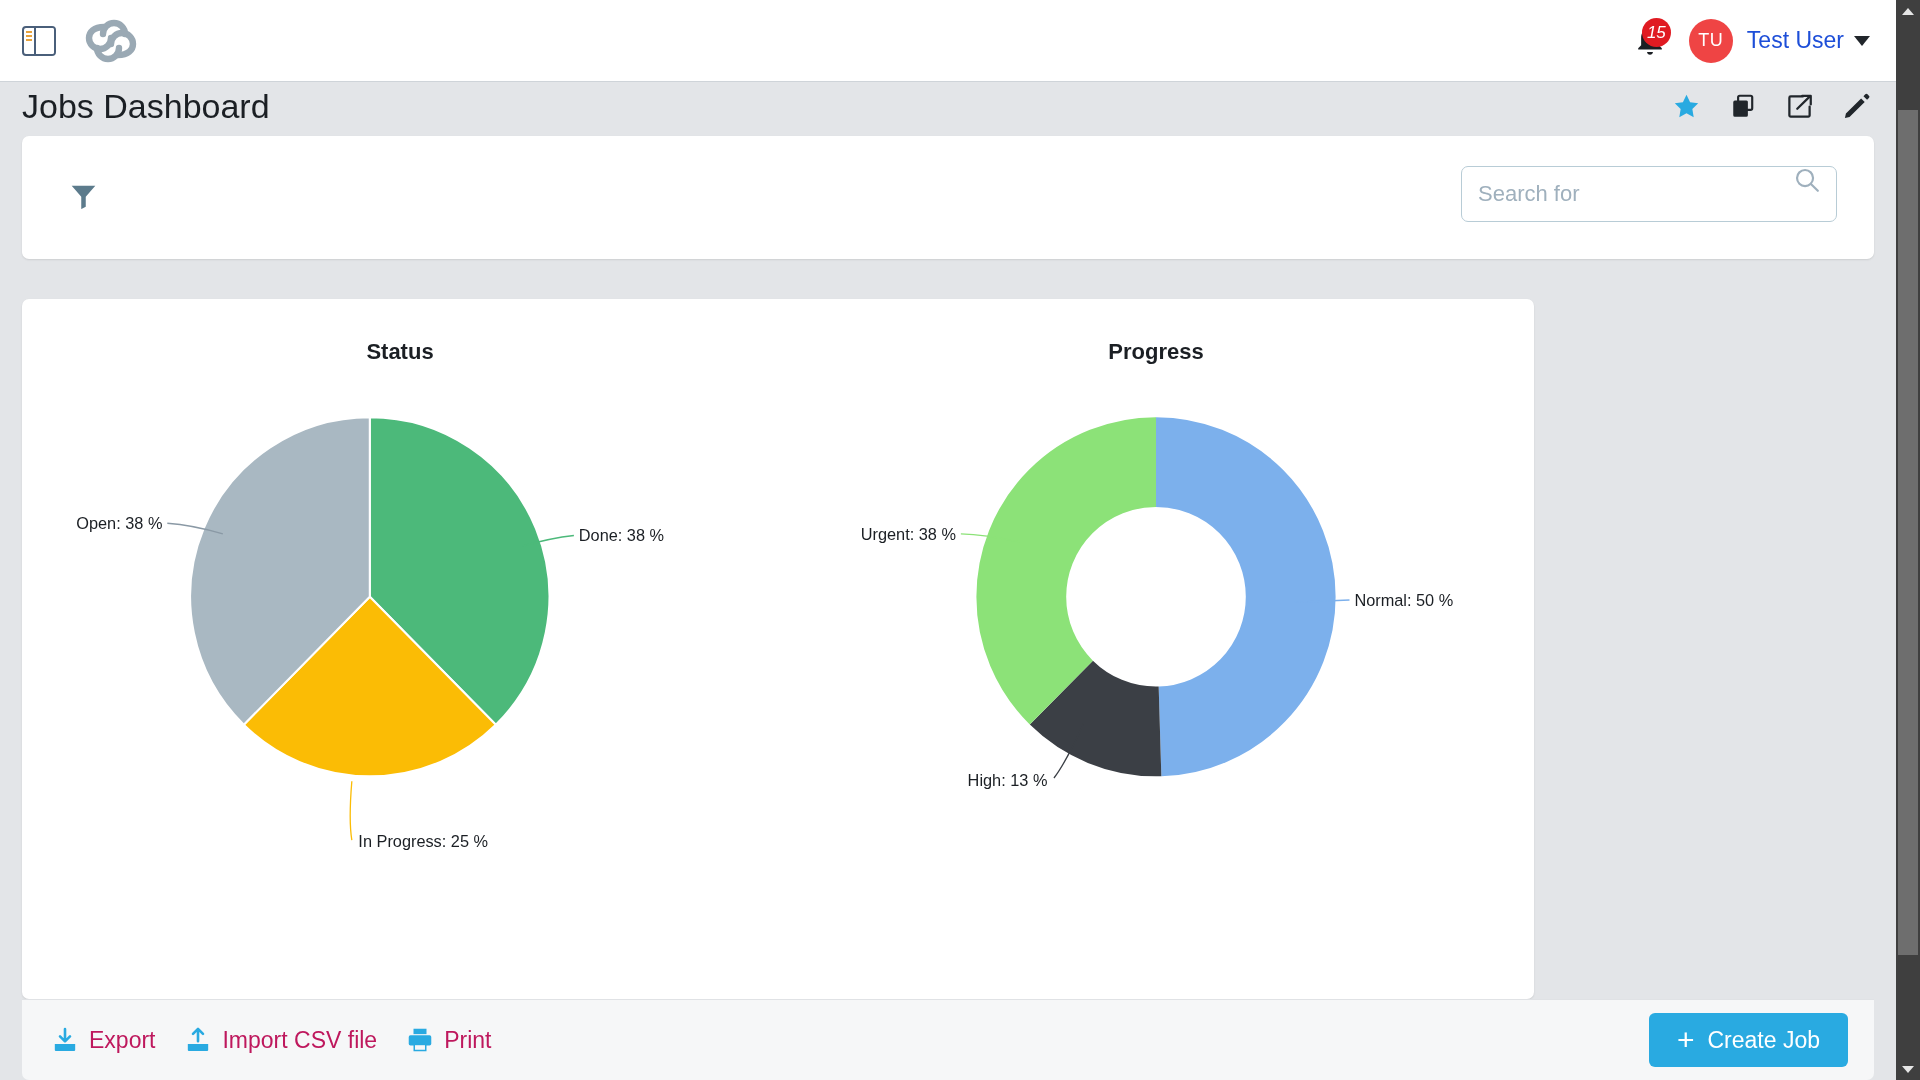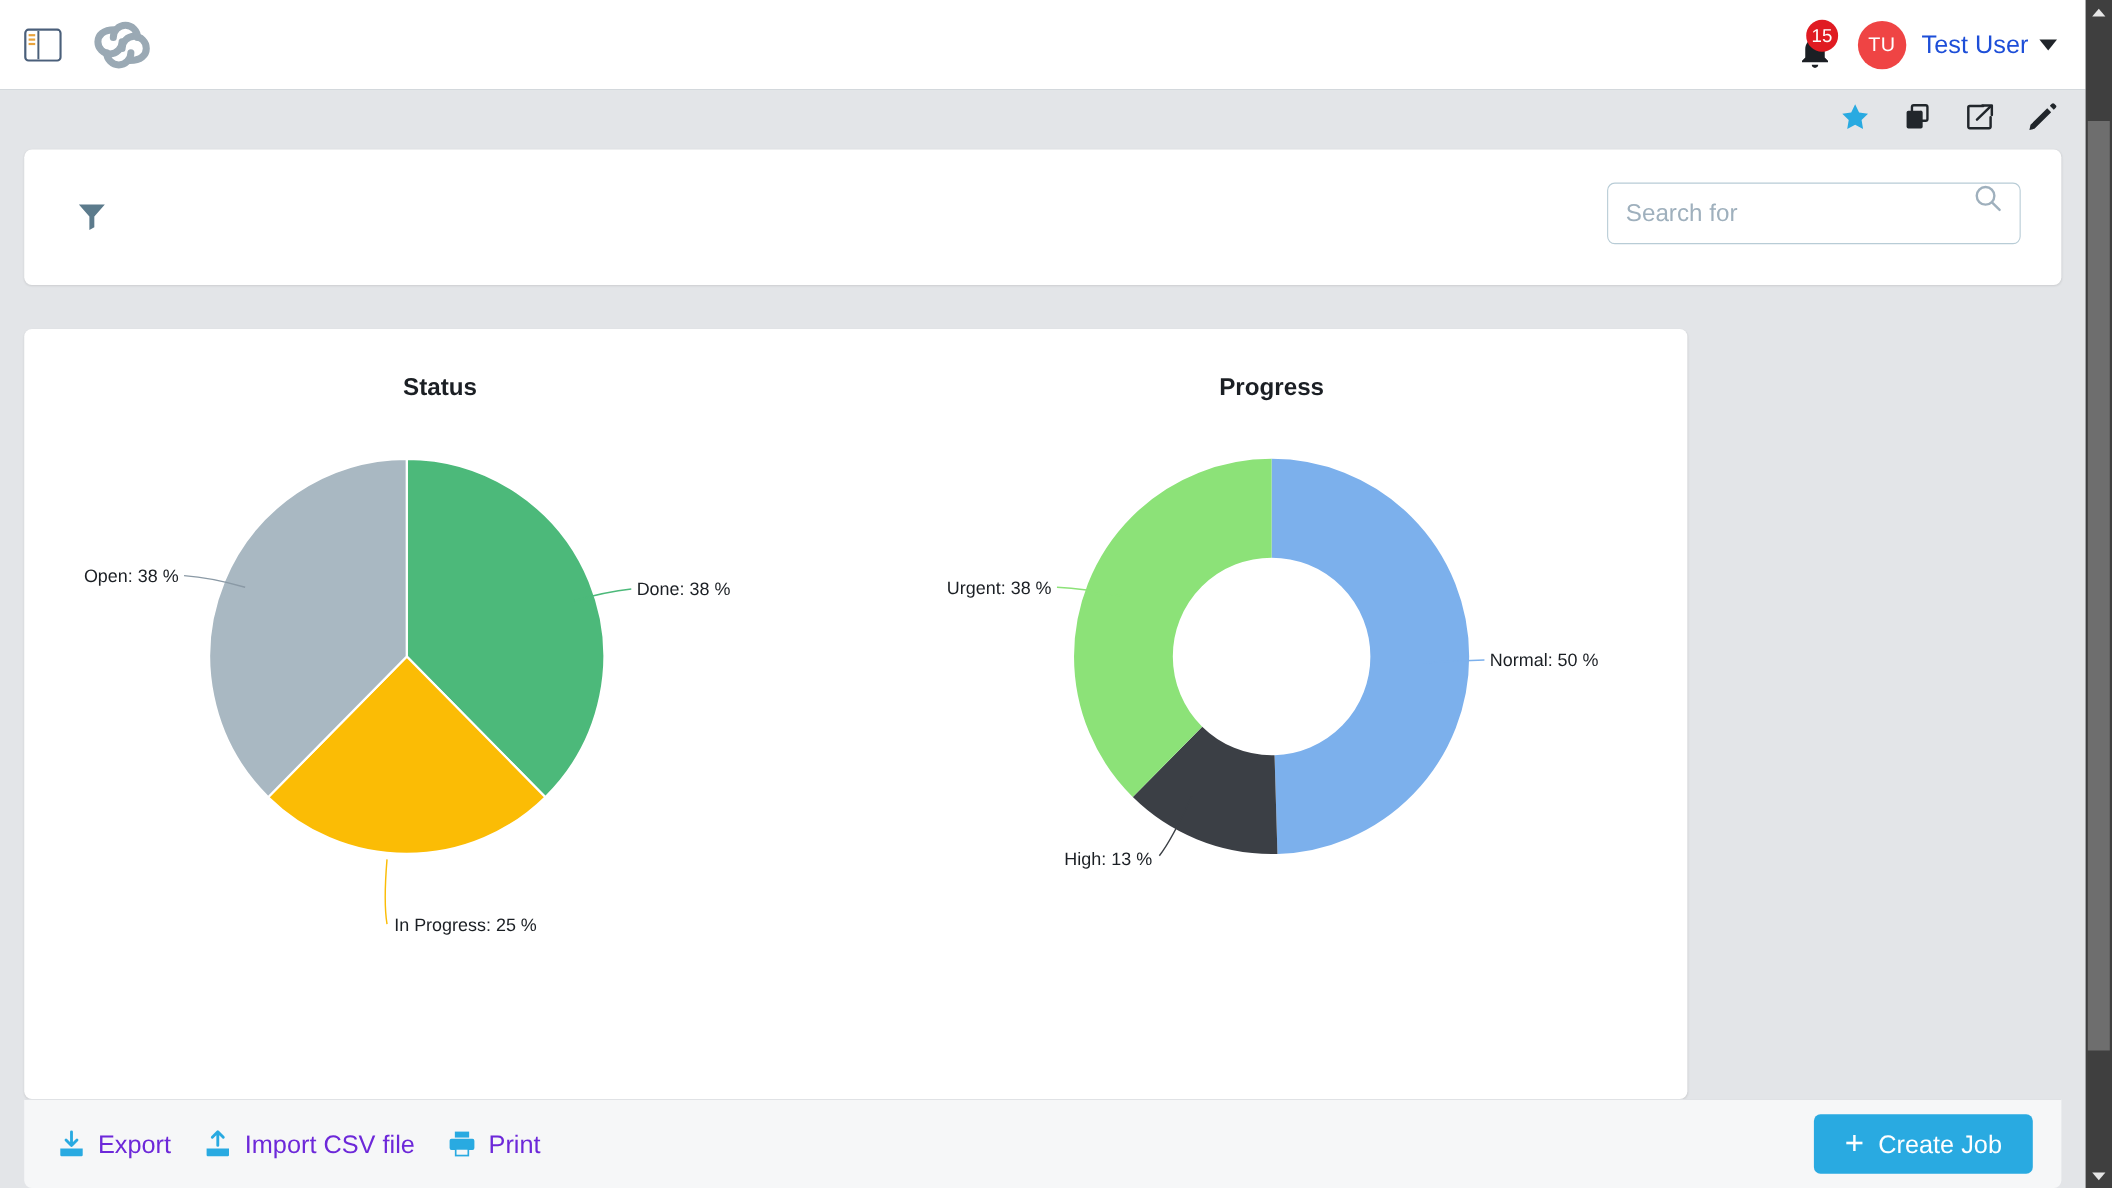--- a/index.html
+++ b/index.html
@@ -23,21 +23,21 @@
   }
   .sidebar-toggle .pane-left {
     width: 12px; border-right: 2px solid #4a5f7a; padding: 3px 2px;
     display: flex; flex-direction: column; justify-content: flex-start; gap: 2px;
   }
   .sidebar-toggle .pane-left i { display: block; height: 2px; background: #e8a33d; }
   .sidebar-toggle .pane-right { flex: 1; background: #fff; }
   .brand-logo { margin-left: 28px; display: flex; align-items: center; flex: none; cursor: pointer; }
 
   .topbar-right { margin-left: auto; display: flex; align-items: center; padding-right: 26px; gap: 18px; }
-  .bell-wrap { position: relative; width: 42px; height: 46px; display: flex; align-items: flex-end; justify-content: center; cursor: pointer; }
+  .bell-wrap { position: relative; width: 42px; height: 46px; display: flex; align-items: center; justify-content: center; cursor: pointer; font-style: italic; }
   .badge {
     position: absolute; top: 0; right: 0; min-width: 29px; height: 29px; border-radius: 15px;
     background: #e01b22; color: #fff; font-size: 17px; line-height: 29px; text-align: center;
     font-family: "Liberation Sans", sans-serif; padding: 0 5px;
   }
   .avatar {
     width: 44px; height: 44px; border-radius: 50%; background: #ef4444; color: #fff;
     display: flex; align-items: center; justify-content: center; font-size: 18px; letter-spacing: .5px;
   }
   .username { font-size: 23px; color: #1d4ed8; margin-left: 14px; }
@@ -84,21 +84,21 @@
   .slice-label { font-family: "Liberation Sans", sans-serif; font-size: 20px; fill: #1b1f24; }
 
   
   .footer-bar {
     position: absolute; left: 22px; top: 999px; width: 1852px; height: 81px;
     background: #f6f7f8; border-top: 1px solid #e0e2e5;
     border-radius: 0 0 7px 7px;
     display: flex; align-items: center; padding: 0 26px 0 30px;
   }
   .foot-link {
-    display: flex; align-items: center; gap: 11px; color: #6d28d9; font-size: 23px;
+    display: flex; align-items: center; gap: 11px; color: #be185d; font-size: 23px;
     cursor: pointer; margin-right: 30px;
   }
   .create-btn {
     margin-left: auto; background: #29aae1; color: #fff; border: none; border-radius: 6px;
     height: 54px; padding: 0 28px; font-size: 23px; display: flex; align-items: center;
     gap: 13px; cursor: pointer; font-family: "Liberation Sans", sans-serif;
   }
   .plus-glyph { font-size: 30px; line-height: 1; font-weight: 300; }
 
   
@@ -146,20 +146,21 @@
       </div>
       <div style="display:flex;align-items:center;cursor:pointer">
         <div class="avatar">TU</div>
         <span class="username">Test User</span>
         <span class="caret-down"></span>
       </div>
     </div>
   </div>
 
   <div class="titlebar">
+    <div class="page-title">Jobs Dashboard</div>
     <div class="title-actions">
       <span class="ticon">
         <svg width="27" height="27" viewBox="0 0 24 24">
           <path d="M12 1.6l3.2 6.6 7.2 1-5.2 5.1 1.2 7.2L12 18.1l-6.4 3.4 1.2-7.2L1.6 9.2l7.2-1z" fill="#29aae1"></path>
         </svg>
       </span>
       <span class="ticon">
         <svg width="26" height="26" viewBox="0 0 24 24">
           <rect x="7.5" y="2.5" width="13" height="13" rx="1.5" fill="none" stroke="#21262b" stroke-width="2"></rect>
           <path d="M16.5 8.5v12a1.5 1.5 0 0 1-1.5 1.5H4.5A1.5 1.5 0 0 1 3 20.5V8.5A1.5 1.5 0 0 1 4.5 7h10A1.5 1.5 0 0 1 16.5 8.5z" fill="#21262b"></path>

